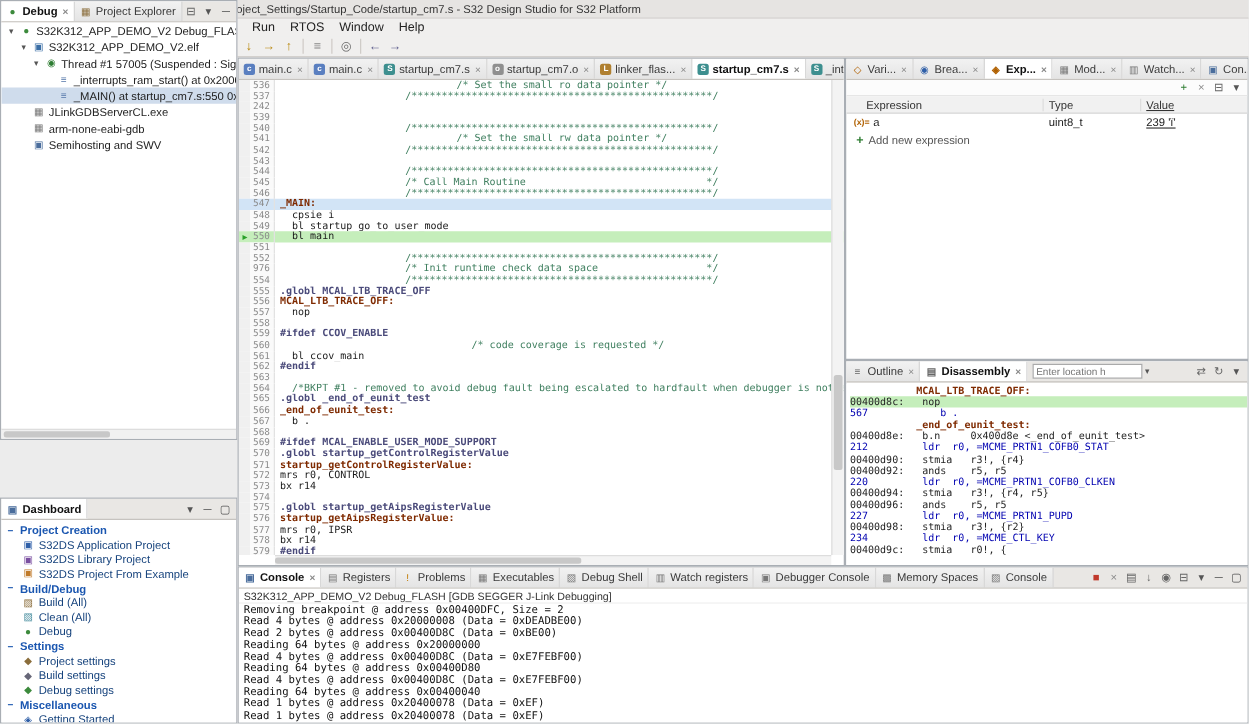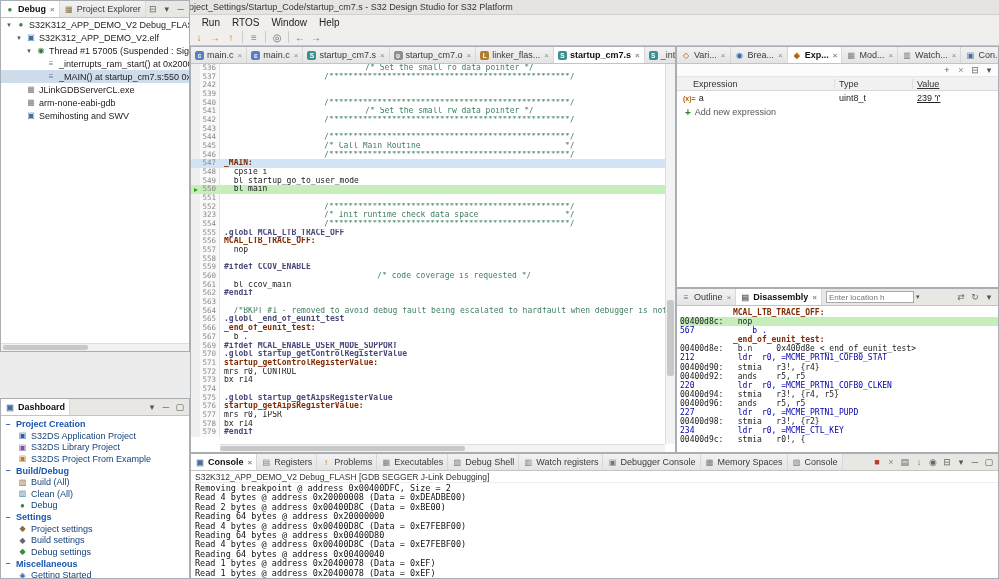--- a/index.html
+++ b/index.html
@@ -340,35 +340,36 @@
         <div class="cl"><span class="ga"></span><span class="gn">543</span><span class="lt "></span></div>
         <div class="cl"><span class="ga"></span><span class="gn">544</span><span class="lt cmt">/**************************************************/</span></div>
         <div class="cl"><span class="ga"></span><span class="gn">545</span><span class="lt cmt">/* Call Main Routine                              */</span></div>
         <div class="cl"><span class="ga"></span><span class="gn">546</span><span class="lt cmt">/**************************************************/</span></div>
         <div class="cl hl-blue"><span class="ga"></span><span class="gn">547</span><span class="lt lbl">_MAIN:</span></div>
         <div class="cl"><span class="ga"></span><span class="gn">548</span><span class="lt ins">  cpsie i</span></div>
         <div class="cl"><span class="ga"></span><span class="gn">549</span><span class="lt ins">  bl startup_go_to_user_mode</span></div>
         <div class="cl hl-green"><span class="ga"><span class="ip"></span></span><span class="gn">550</span><span class="lt ins">  bl main</span></div>
         <div class="cl"><span class="ga"></span><span class="gn">551</span><span class="lt "></span></div>
         <div class="cl"><span class="ga"></span><span class="gn">552</span><span class="lt cmt">/**************************************************/</span></div>
-        <div class="cl"><span class="ga"></span><span class="gn">323</span><span class="lt cmt">/* Init runtime check data space                  */</span></div>
+        <div class="cl"><span class="ga"></span><span class="gn">976</span><span class="lt cmt">/* Init runtime check data space                  */</span></div>
         <div class="cl"><span class="ga"></span><span class="gn">554</span><span class="lt cmt">/**************************************************/</span></div>
         <div class="cl"><span class="ga"></span><span class="gn">555</span><span class="lt dir">.globl MCAL_LTB_TRACE_OFF</span></div>
         <div class="cl"><span class="ga"></span><span class="gn">556</span><span class="lt lbl">MCAL_LTB_TRACE_OFF:</span></div>
         <div class="cl"><span class="ga"></span><span class="gn">557</span><span class="lt ins">  nop</span></div>
         <div class="cl"><span class="ga"></span><span class="gn">558</span><span class="lt "></span></div>
         <div class="cl"><span class="ga"></span><span class="gn">559</span><span class="lt dir">#ifdef CCOV_ENABLE</span></div>
         <div class="cl"><span class="ga"></span><span class="gn">560</span><span class="lt cmt">  /* code coverage is requested */</span></div>
         <div class="cl"><span class="ga"></span><span class="gn">561</span><span class="lt ins">  bl ccov_main</span></div>
         <div class="cl"><span class="ga"></span><span class="gn">562</span><span class="lt dir">#endif</span></div>
         <div class="cl"><span class="ga"></span><span class="gn">563</span><span class="lt "></span></div>
         <div class="cl"><span class="ga"></span><span class="gn">564</span><span class="lt cmt">  /*BKPT #1 - removed to avoid debug fault being escalated to hardfault when debugger is not attached or on</span></div>
         <div class="cl"><span class="ga"></span><span class="gn">565</span><span class="lt dir">.globl _end_of_eunit_test</span></div>
         <div class="cl"><span class="ga"></span><span class="gn">566</span><span class="lt lbl">_end_of_eunit_test:</span></div>
         <div class="cl"><span class="ga"></span><span class="gn">567</span><span class="lt ins">  b .</span></div>
+        <div class="cl"><span class="ga"></span><span class="gn">568</span><span class="lt "></span></div>
         <div class="cl"><span class="ga"></span><span class="gn">569</span><span class="lt dir">#ifdef MCAL_ENABLE_USER_MODE_SUPPORT</span></div>
         <div class="cl"><span class="ga"></span><span class="gn">570</span><span class="lt dir">.globl startup_getControlRegisterValue</span></div>
         <div class="cl"><span class="ga"></span><span class="gn">571</span><span class="lt lbl">startup_getControlRegisterValue:</span></div>
         <div class="cl"><span class="ga"></span><span class="gn">572</span><span class="lt ins">mrs r0, CONTROL</span></div>
         <div class="cl"><span class="ga"></span><span class="gn">573</span><span class="lt ins">bx r14</span></div>
         <div class="cl"><span class="ga"></span><span class="gn">574</span><span class="lt "></span></div>
         <div class="cl"><span class="ga"></span><span class="gn">575</span><span class="lt dir">.globl startup_getAipsRegisterValue</span></div>
         <div class="cl"><span class="ga"></span><span class="gn">576</span><span class="lt lbl">startup_getAipsRegisterValue:</span></div>
         <div class="cl"><span class="ga"></span><span class="gn">577</span><span class="lt ins">mrs r0, IPSR</span></div>
         <div class="cl"><span class="ga"></span><span class="gn">578</span><span class="lt ins">bx r14</span></div>

